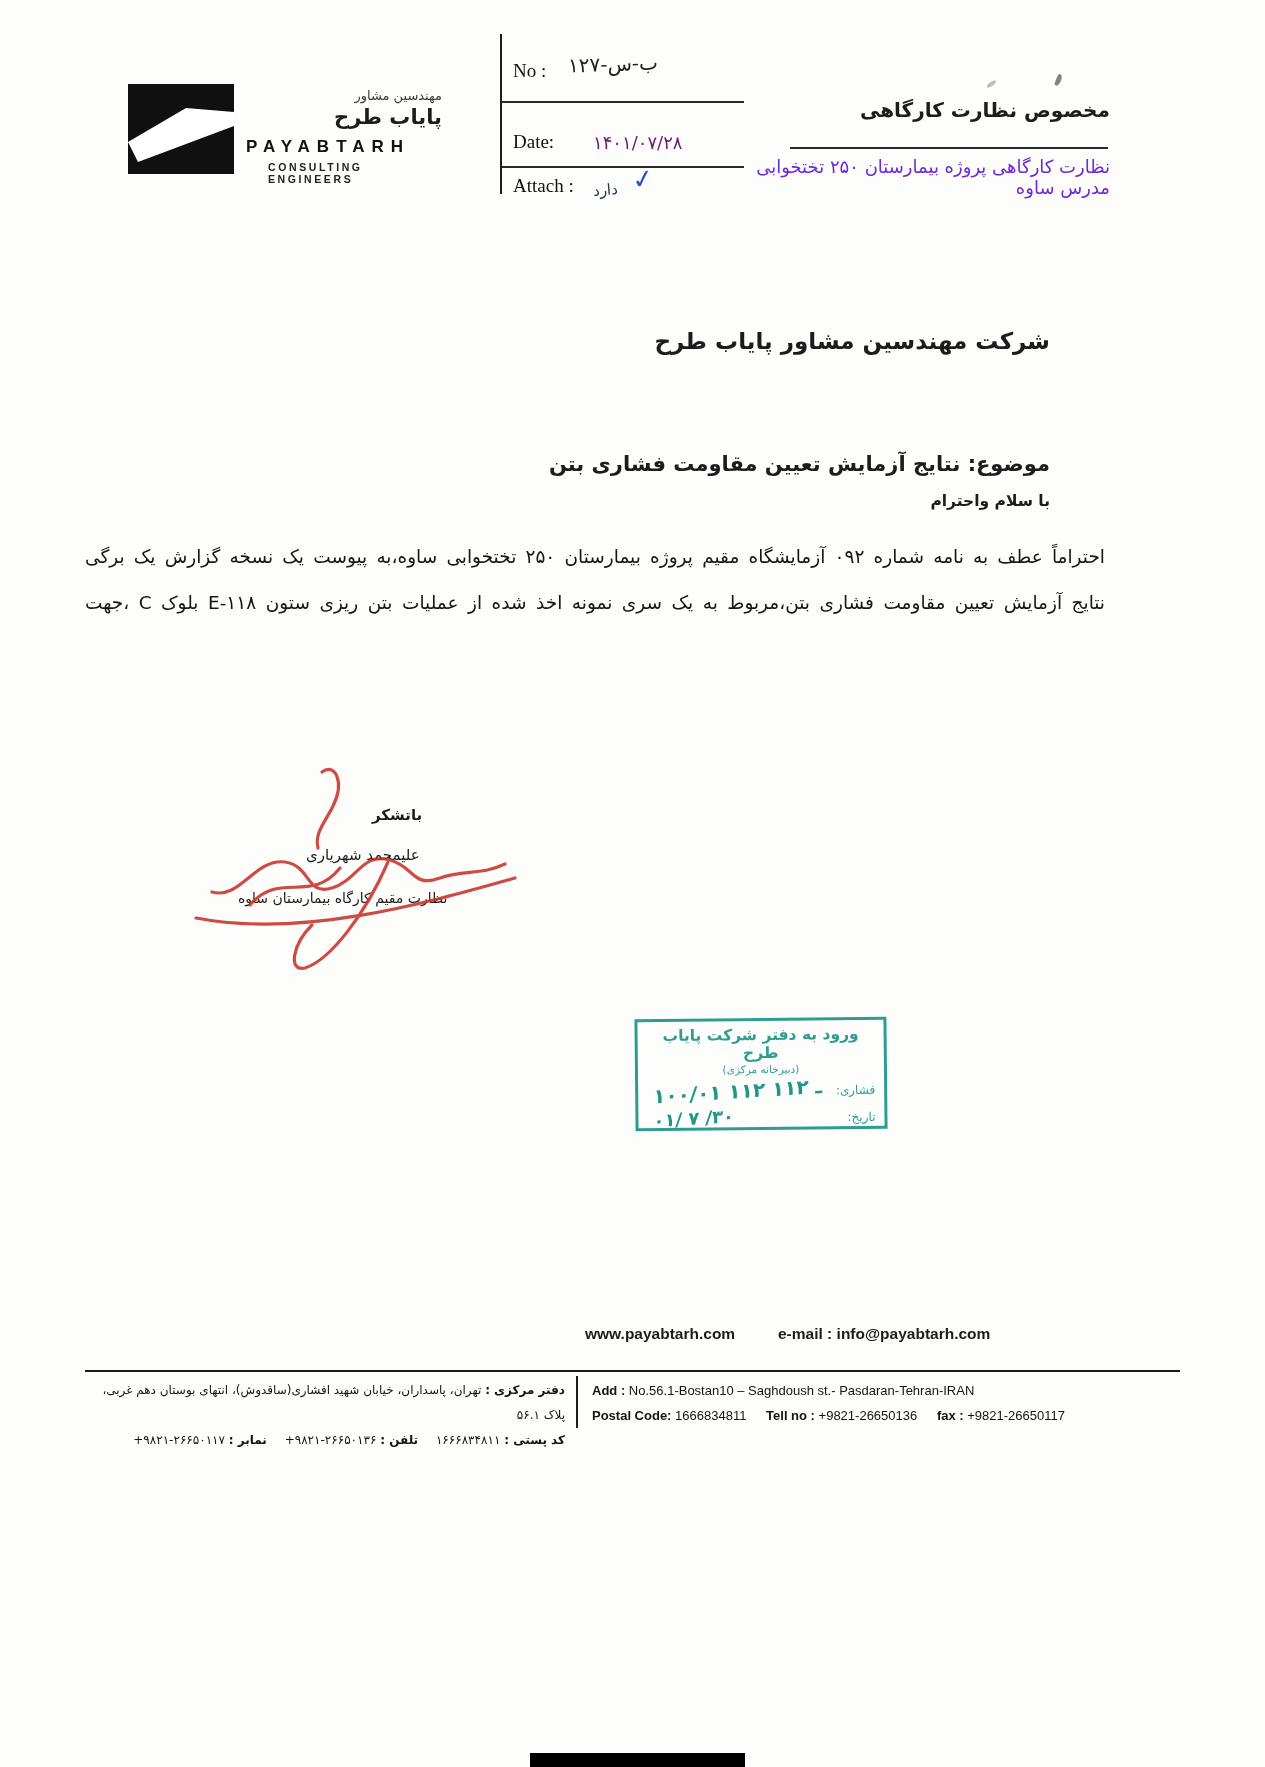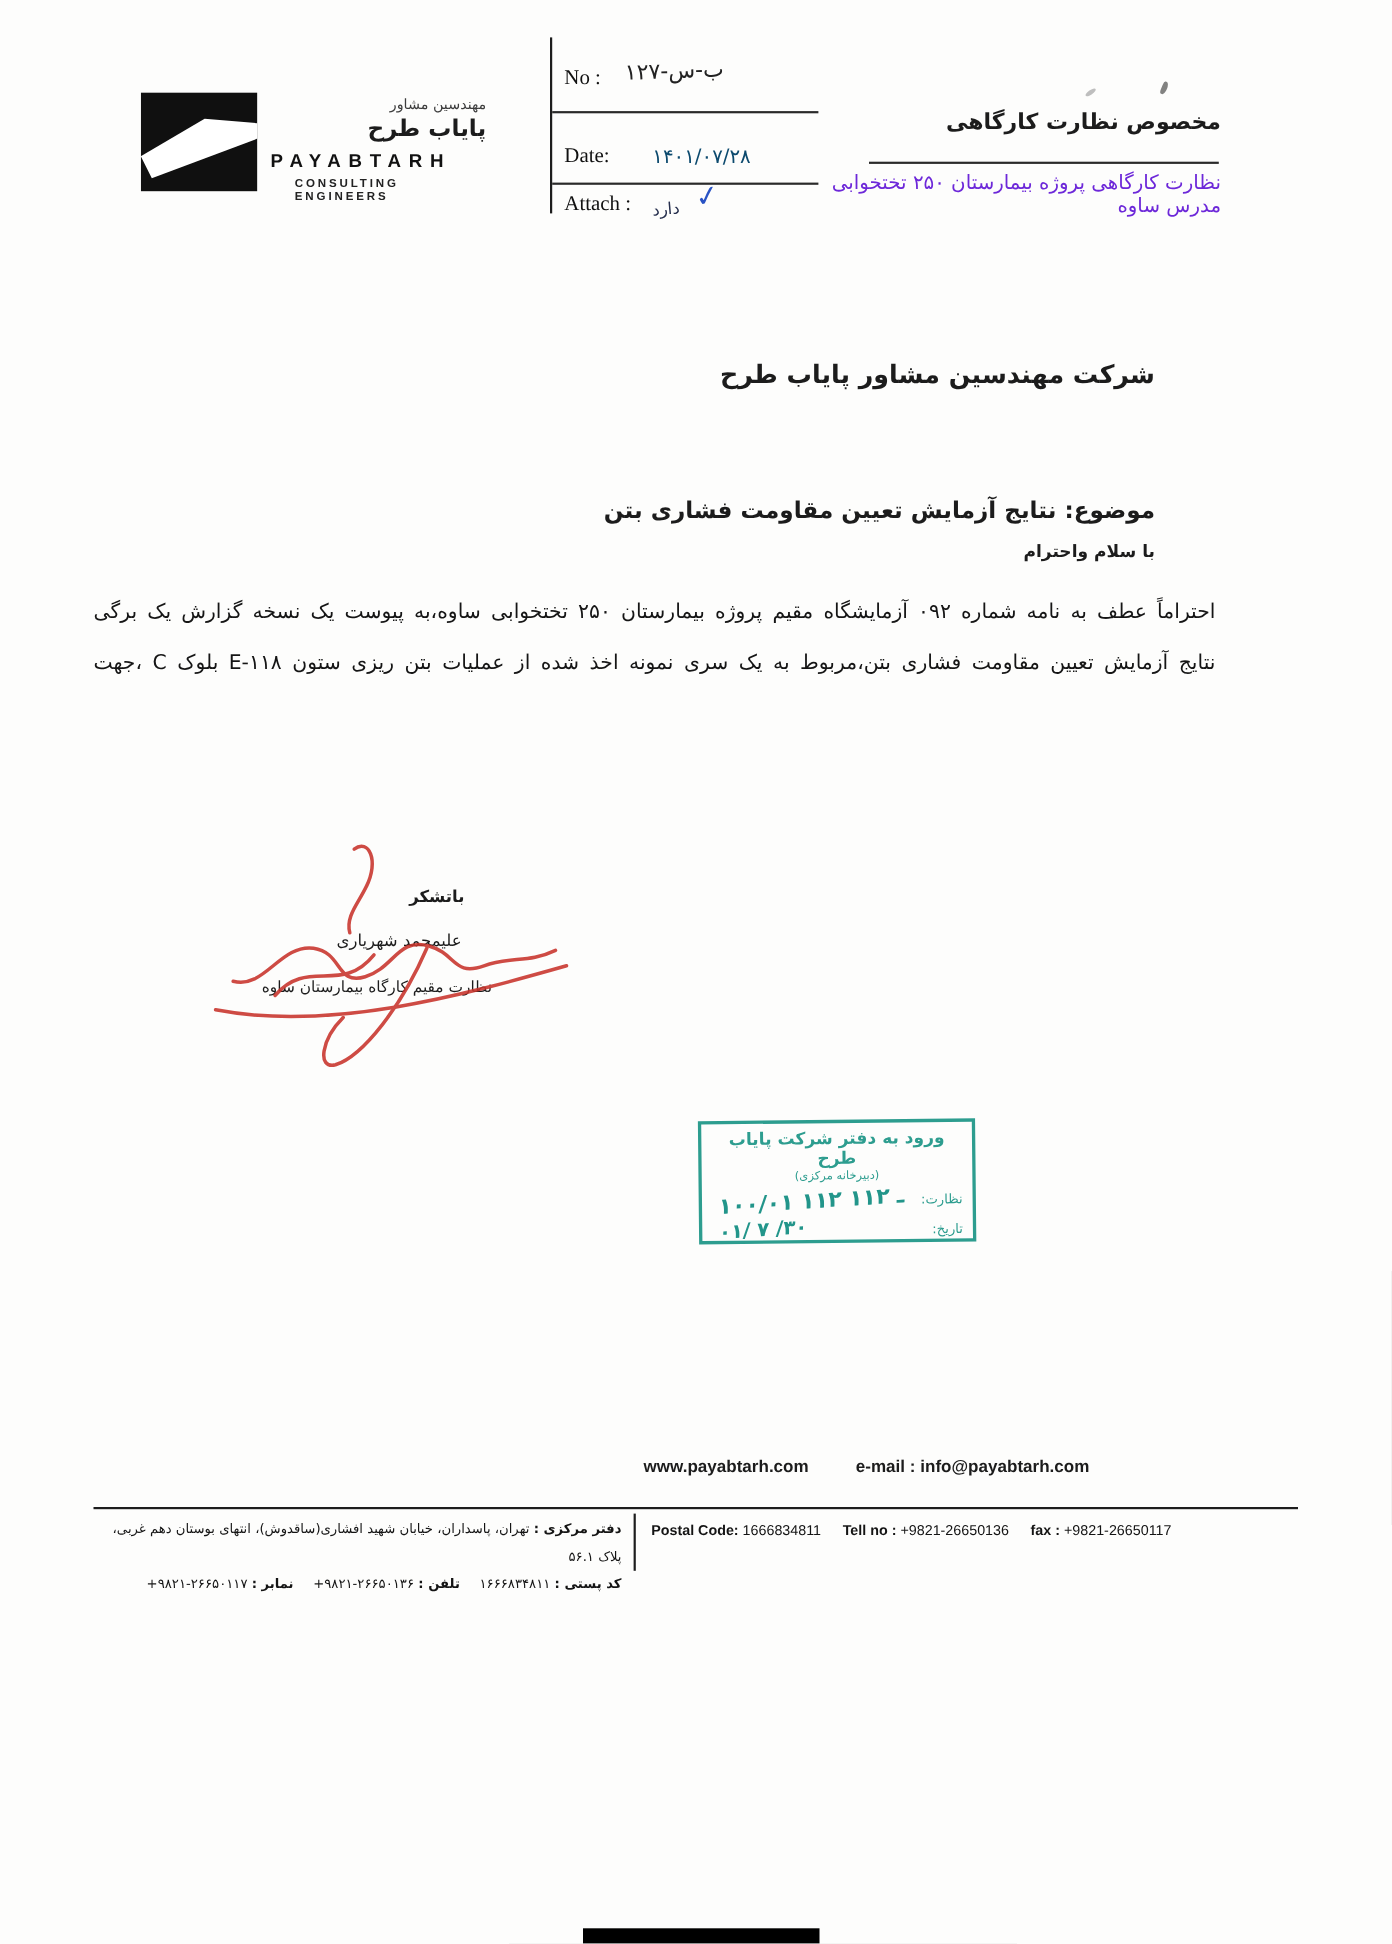--- a/index.html
+++ b/index.html
@@ -19,21 +19,21 @@
                    font-family:"Liberation Sans", sans-serif; margin-top:8px; color:#111; }
   .logo-en-sub   { display:block; text-align:left; padding-left:22px; font-size:10.5px; font-weight:bold;
                    letter-spacing:2.6px; font-family:"Liberation Sans", sans-serif; margin-top:4px; color:#222; }
 
   .vline  { left:500px; top:34px; width:2px; height:160px; background:#1d1d1d; }
   .field-label { font-family:"Liberation Serif", serif; font-size:19px; color:#111; }
   .no-label    { left:513px; top:60px; }
   .no-value    { left:568px; top:52px; font-size:20px; direction:rtl; transform:rotate(-2deg); color:#222; }
   .no-line     { left:502px; top:101px; width:242px; height:2px; background:#2a2a2a; }
   .date-label  { left:513px; top:131px; }
-  .date-value  { left:593px; top:132px; font-size:18px; letter-spacing:4px; direction:ltr; color:#0c4a6e; }
+  .date-value  { left:593px; top:132px; font-size:18px; letter-spacing:4px; direction:ltr; color:#701a75; }
   .date-line   { left:502px; top:166px; width:242px; height:2px; background:#2a2a2a; }
   .attach-label{ left:513px; top:175px; }
   .attach-value{ left:593px; top:181px; font-size:15px; direction:rtl; transform:rotate(-5deg); color:#27304e; }
   .attach-check{ left:632px; top:164px; font-size:26px; color:#2953c4; transform:rotate(-10deg); font-weight:bold; }
 
   .sup-title { left:860px; top:98px; width:250px; font-size:20px; font-weight:bold; direction:rtl;
                text-align:left; letter-spacing:0.5px; }
   .sup-uline { left:790px; top:147px; width:318px; height:2px; background:#2a2a2a; }
   .sup-sub   { left:716px; top:156px; width:394px; font-size:18px; direction:rtl; text-align:right; color:#6d28d9; }
 
@@ -140,21 +140,21 @@
     <path d="M37,137 C65,145 80,103 110,107 C137,111 130,141 157,133 C183,125 187,97 215,105 C240,112 237,133 265,123 C290,114 305,121 330,109"></path>
     <path d="M21,163 C125,183 245,150 340,123"></path>
     <path d="M213,107 C190,160 155,205 130,213 C113,217 117,190 137,170"></path>
     <path d="M75,150 C105,115 135,150 165,113"></path>
   </svg>
 
   <div class="abs stamp">
     <div class="stamp-title">ورود به دفتر شرکت پایاب طرح</div>
     <div class="stamp-sub">(دبیرخانه مرکزی)</div>
     <div class="stamp-row">
-      <span class="stamp-label">نظارت:</span>
+      <span class="stamp-label">فشاری:</span>
       <span class="stamp-hand">۱۰۰/۰۱ ـ ۱۱۲ ۱۱۲</span>
     </div>
     <div class="stamp-row">
       <span class="stamp-label">تاریخ:</span>
       <span class="stamp-hand date">۰۱/ ۷ /۳۰</span>
     </div>
   </div>
 
   <div class="abs website">www.payabtarh.com</div>
   <div class="abs email">e-mail : info@payabtarh.com</div>
@@ -178,20 +178,24 @@
       </span>
       <span class="part">
         <span class="lbl">نمابر :</span>
         <span class="num">+۹۸۲۱-۲۶۶۵۰۱۱۷</span>
       </span>
     </div>
   </div>
 
   <div class="abs en-address">
     <div>
+      <span class="lbl">Add :</span>
+      <span>No.56.1-Bostan10 – Saghdoush st.- Pasdaran-Tehran-IRAN</span>
+    </div>
+    <div>
       <span class="part">
         <span class="lbl">Postal Code:</span>
         <span>1666834811</span>
       </span>
       <span class="part">
         <span class="lbl">Tell no :</span>
         <span>+9821-26650136</span>
       </span>
       <span class="part">
         <span class="lbl">fax :</span>

